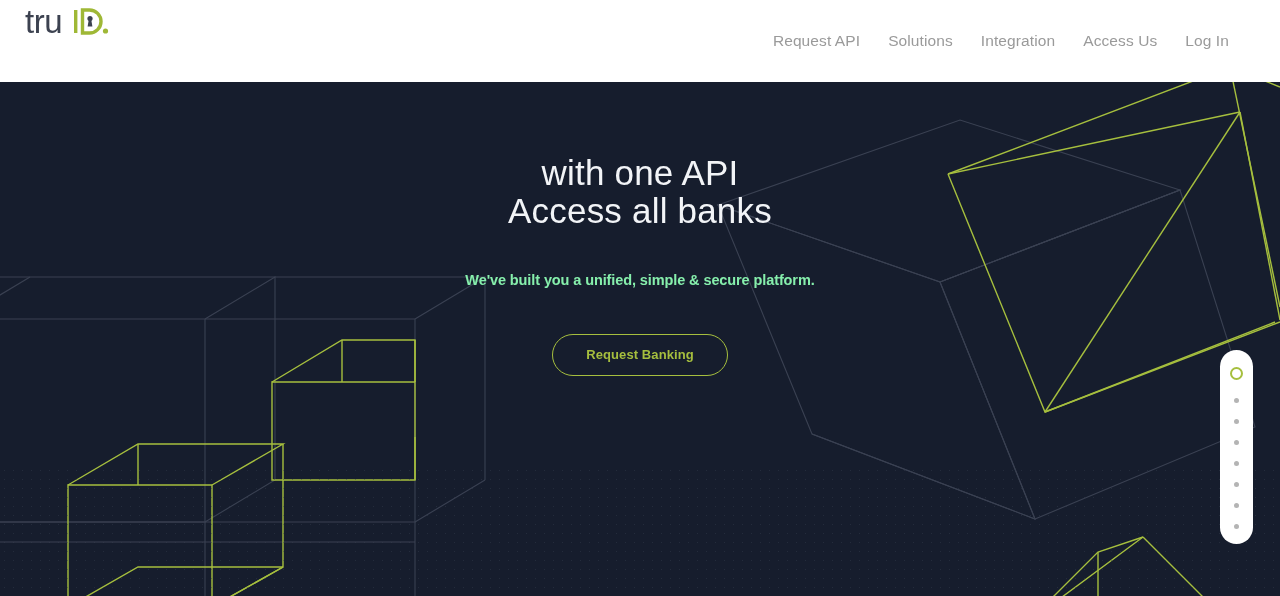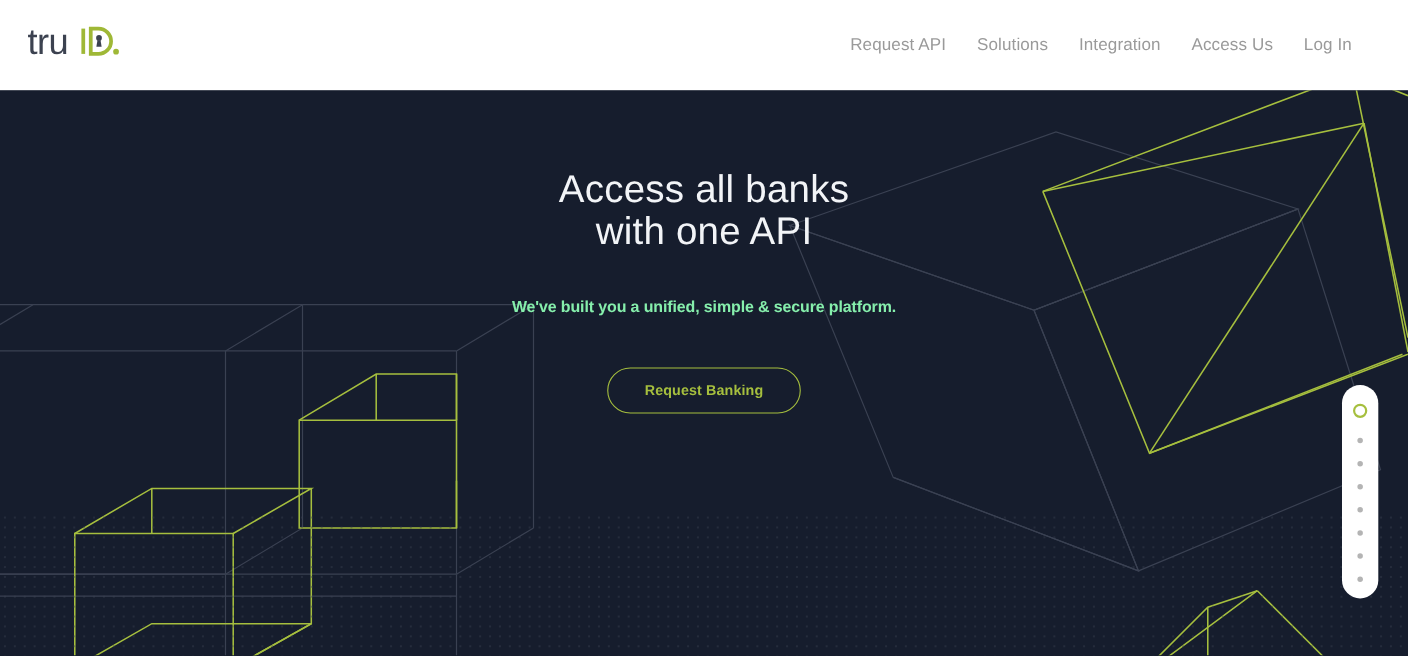--- a/index.html
+++ b/index.html
@@ -13,21 +13,21 @@
 
   
   .header {
     position:absolute; top:0; left:0;
     width:1280px; height:82px;
     background:#ffffff;
     display:flex; align-items:center;
     z-index:40;
   }
   .logo {
-    position:absolute; left:25px; top:17px;
+    position:absolute; left:25px; top:1px;
     height:44px; display:flex; align-items:center;
     cursor:pointer;
     text-align:right;
   }
   .logo svg { display:block; }
 
   .nav {
     position:absolute; right:37px; top:0;
     height:82px;
     display:flex; align-items:center;
@@ -244,22 +244,22 @@
       <path d="M1098 526 L1027 541"></path>
       <path d="M1098 526 L1216 528"></path>
       <path d="M1216 528 L1170 576"></path>
     </g>
   </svg>
 
   <div class="dot-texture"></div>
 
   <div class="hero-content">
     <h1 class="headline">
+      <span class="line">with one API</span>
       <span class="line">Access all banks</span>
-      <span class="line">with one API</span>
     </h1>
     <p class="subtitle">We've built you a unified, simple &amp; secure platform.</p>
     <button class="cta">Request Banking</button>
   </div>
 
   <div class="scroll-nav">
     <div class="dot active"></div>
     <div class="dot idle"></div>
     <div class="dot idle"></div>
     <div class="dot idle"></div>

